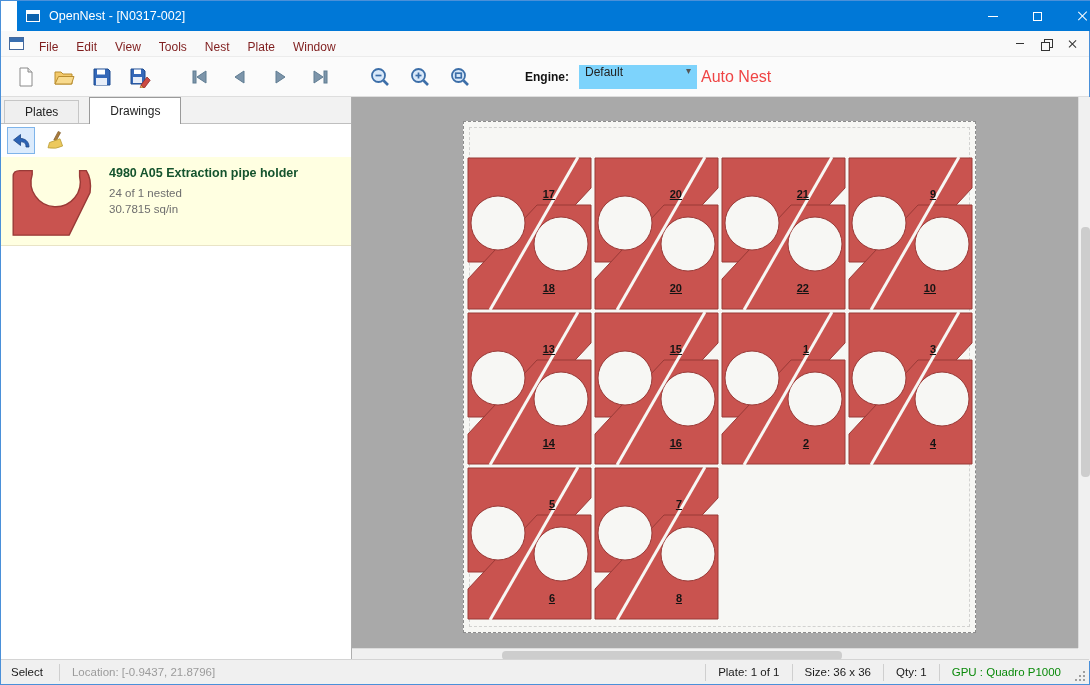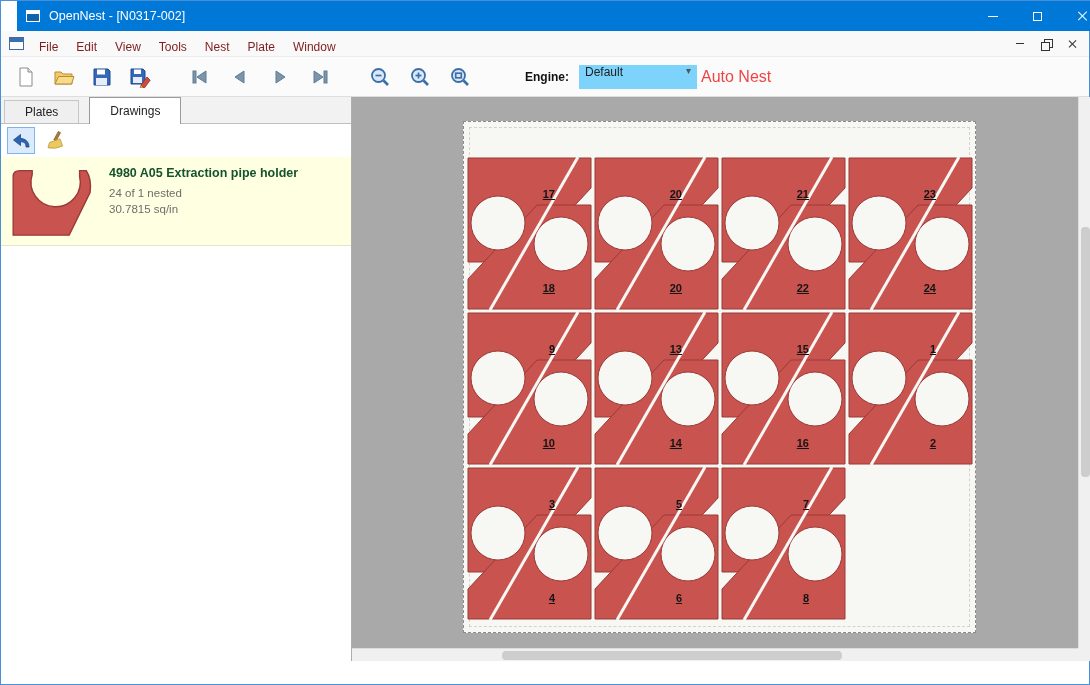--- a/index.html
+++ b/index.html
@@ -330,31 +330,20 @@
               <span class="pn pn-b">22</span>
             </div>
             <div class="pair-cell">
               <svg viewBox="0 0 127 155" width="127" height="155">
                 <path class="part" d="M2,2 H125 V32 L56,106 H2 Z"></path>
                 <path class="part" d="M125,153 H2 V123 L71,49 H125 Z"></path>
                 <circle class="bite" cx="32" cy="67" r="27"></circle>
                 <circle class="bite" cx="95" cy="88" r="27"></circle>
                 <line class="kerf" x1="112" y1="1" x2="24" y2="154"></line>
               </svg>
-              <span class="pn pn-a">23</span>
-              <span class="pn pn-b">24</span>
-            </div>
-            <div class="pair-cell">
-              <svg viewBox="0 0 127 155" width="127" height="155">
-                <path class="part" d="M2,2 H125 V32 L56,106 H2 Z"></path>
-                <path class="part" d="M125,153 H2 V123 L71,49 H125 Z"></path>
-                <circle class="bite" cx="32" cy="67" r="27"></circle>
-                <circle class="bite" cx="95" cy="88" r="27"></circle>
-                <line class="kerf" x1="112" y1="1" x2="24" y2="154"></line>
-              </svg>
               <span class="pn pn-a">9</span>
               <span class="pn pn-b">10</span>
             </div>
             <div class="pair-cell">
               <svg viewBox="0 0 127 155" width="127" height="155">
                 <path class="part" d="M2,2 H125 V32 L56,106 H2 Z"></path>
                 <path class="part" d="M125,153 H2 V123 L71,49 H125 Z"></path>
                 <circle class="bite" cx="32" cy="67" r="27"></circle>
                 <circle class="bite" cx="95" cy="88" r="27"></circle>
                 <line class="kerf" x1="112" y1="1" x2="24" y2="154"></line>
@@ -422,14 +411,30 @@
       <div class="hscroll">
         <div class="hthumb"></div>
       </div>
       <div class="vscroll">
         <div class="vthumb"></div>
       </div>
       <div class="scroll-corner"></div>
     </div>
   </div>
 
+  <div class="statusbar">
+    <div class="sb-mode">Select</div>
+    <div class="sb-sep"></div>
+    <div class="sb-loc">Location: [-0.9437, 21.8796]</div>
+    <div class="sb-right">
+      <div class="sb-sep"></div>
+      <div class="sb-seg">Plate: 1 of 1</div>
+      <div class="sb-sep"></div>
+      <div class="sb-seg">Size: 36 x 36</div>
+      <div class="sb-sep"></div>
+      <div class="sb-seg">Qty: 1</div>
+      <div class="sb-sep"></div>
+      <div class="sb-seg sb-gpu">GPU : Quadro P1000</div>
+      <div class="grip"></div>
+    </div>
+  </div>
 
 </div>
 
 </body></html>

